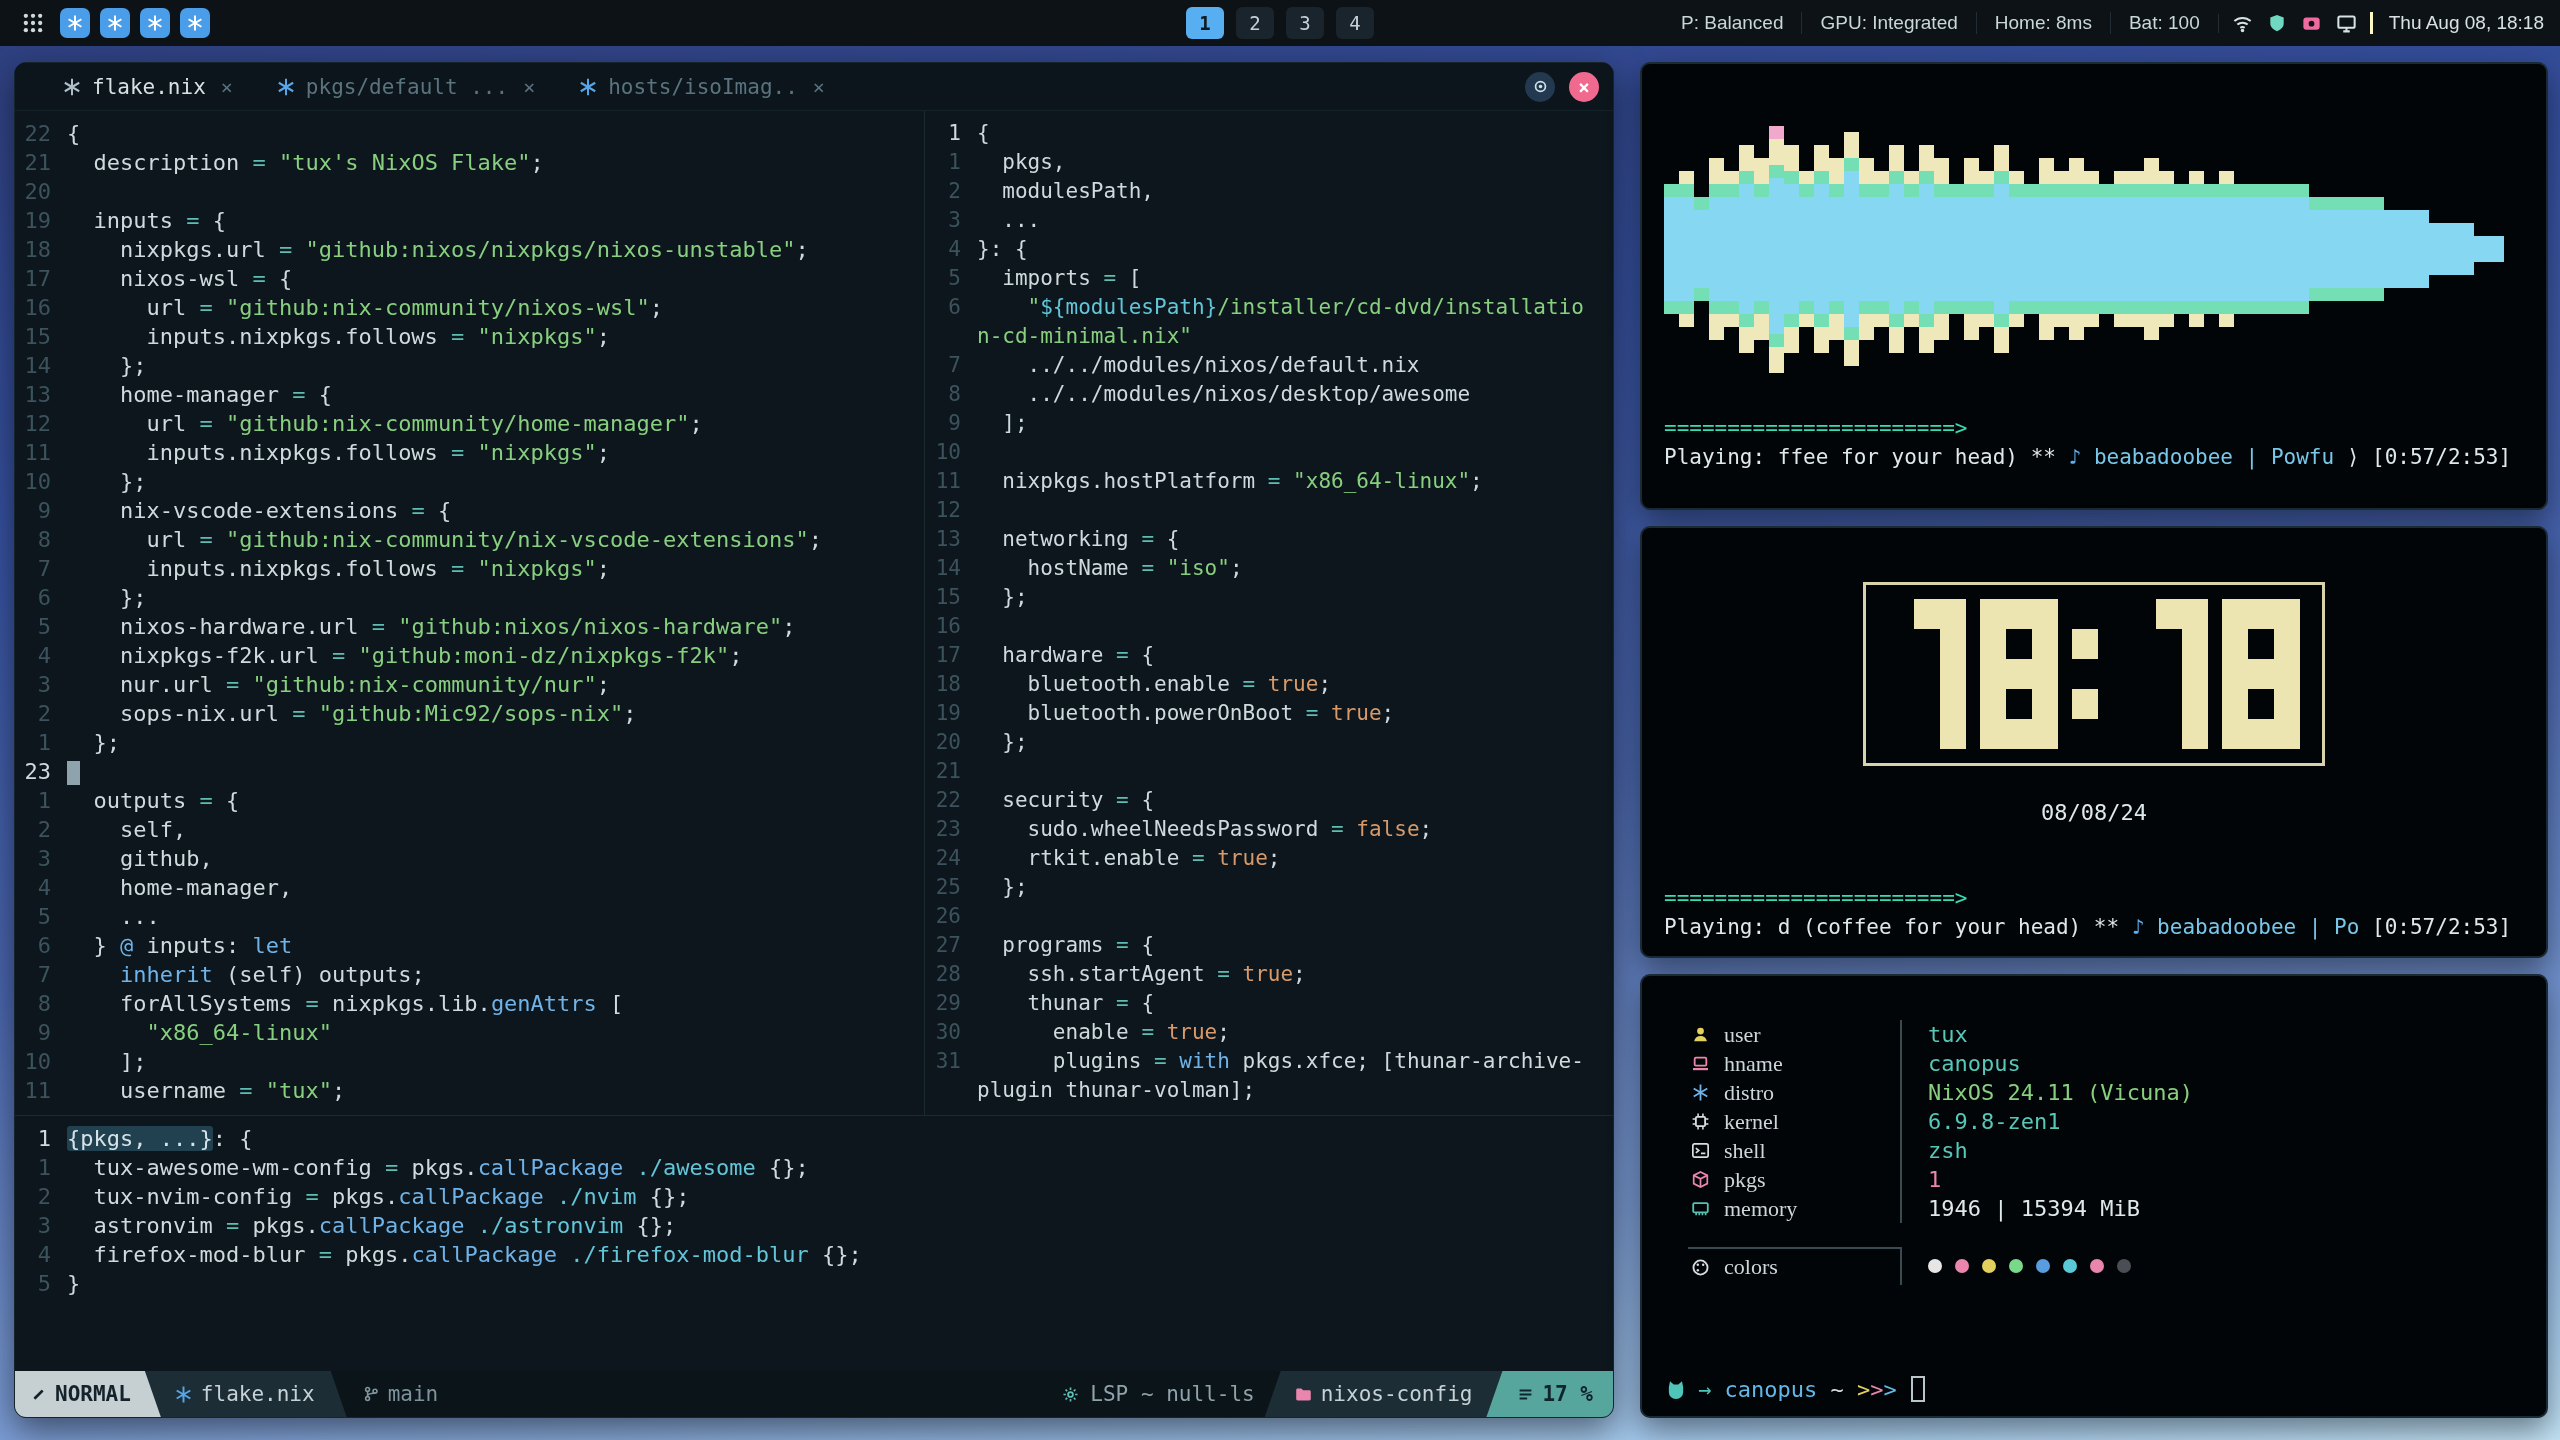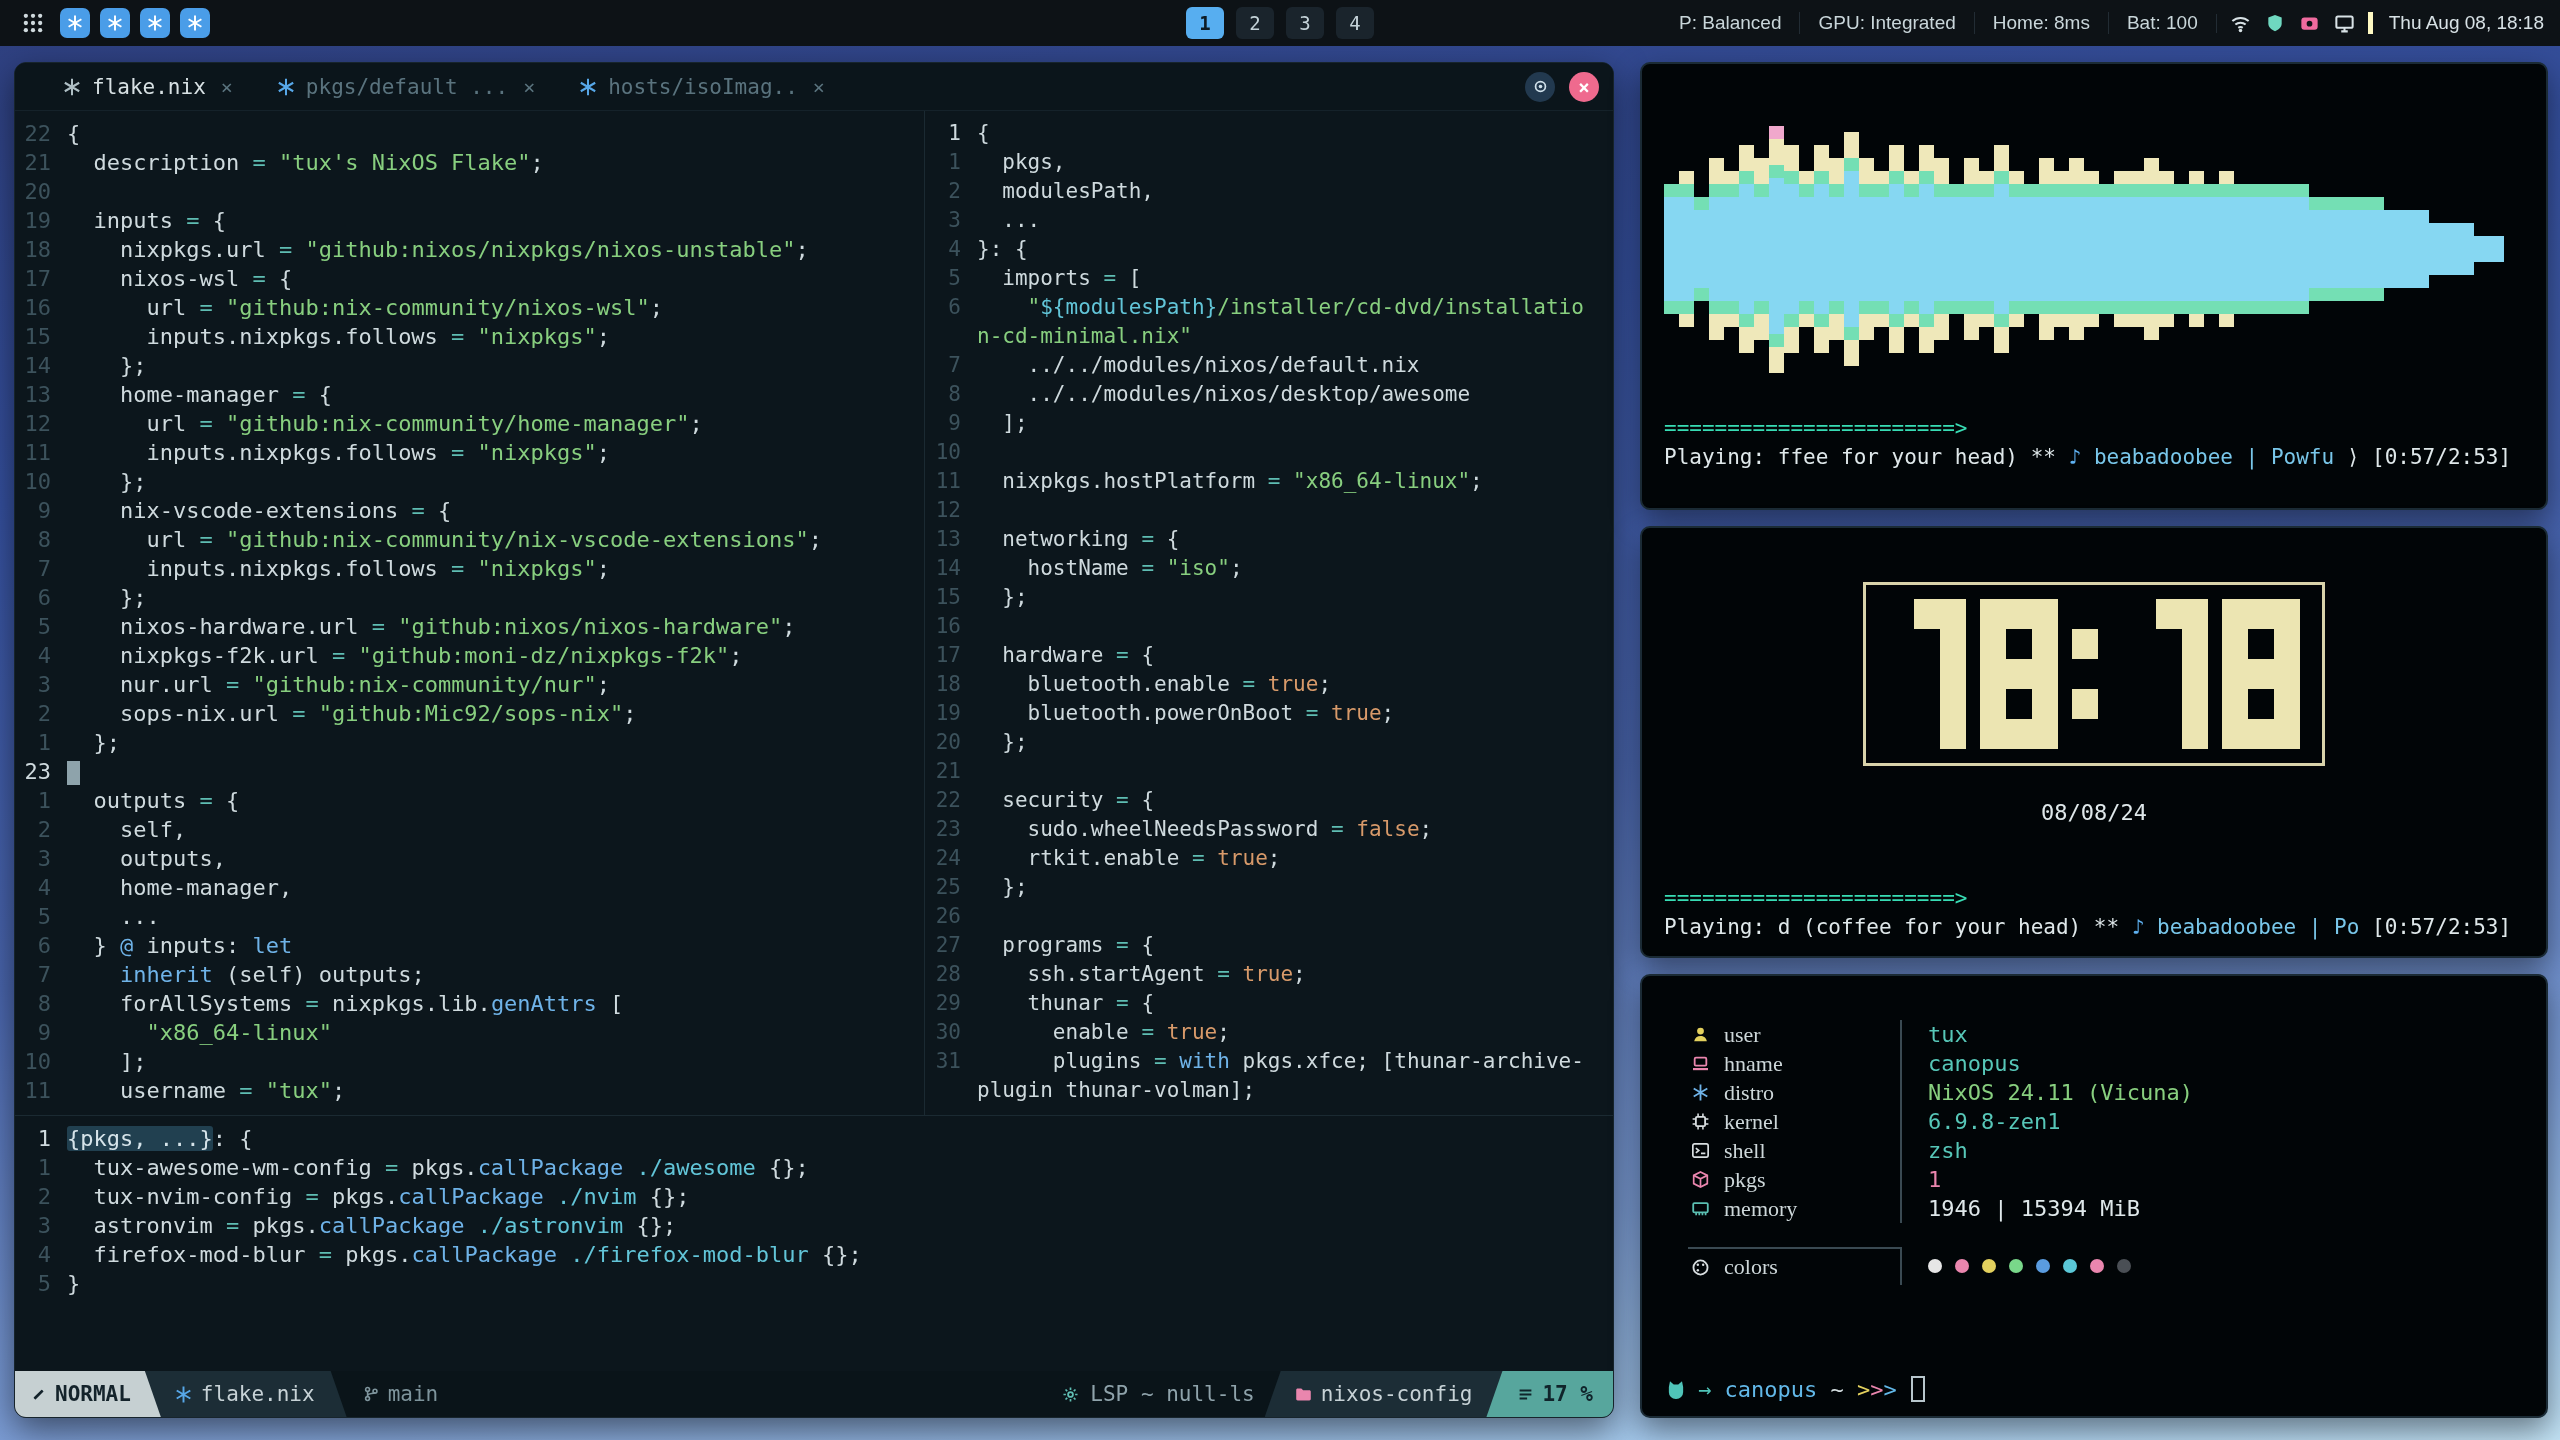--- a/index.html
+++ b/index.html
@@ -16,21 +16,21 @@
   .dock { display:flex; gap:10px; }
   .dock-ic { width:30px; height:30px; border-radius:7px; background:#4a9de8; display:flex; align-items:center; justify-content:center; }
   .tags { position:absolute; left:50%; top:50%; transform:translate(-50%,-50%); display:flex; gap:12px; }
   .tag { min-width:38px; height:32px; border-radius:6px; background:#1a242c; color:#c4d2d8;
     display:flex; align-items:center; justify-content:center; font-size:19px; }
   .tag.active { background:#57aef0; color:#0d1b24; font-weight:bold; }
   .bar-right { margin-left:auto; display:flex; align-items:center; font-family:"Liberation Sans","DejaVu Sans",sans-serif; font-size:19px; }
   .chip { color:#c9d6da; padding:0 18px; border-left:1px solid #222c34; white-space:nowrap; }
   .chip:first-child { border-left:none; }
   .bar-icons { display:flex; align-items:center; gap:16px; padding:0 14px; border-left:1px solid #222c34; }
-  .datetime { color:#d8e2e6; padding-left:16px; border-left:5px solid #fef9c3; white-space:nowrap; }
+  .datetime { color:#d8e2e6; padding-left:16px; border-left:3px solid #fef9c3; white-space:nowrap; }
   
   .editor { position:absolute; left:14px; top:62px; width:1600px; height:1356px; background:#0c161c;
     border:1px solid #17242c; border-radius:12px; overflow:hidden; box-shadow:0 12px 34px rgba(0,0,0,.5);
     display:flex; flex-direction:column; }
   .tabbar { height:48px; flex:none; display:flex; align-items:center; background:#0b151b; border-bottom:1px solid #15222a; padding:0 14px 0 26px; }
   .tab { display:flex; align-items:center; gap:11px; padding:0 22px; height:100%; font-size:21px; }
   .tab .tlabel { color:#5a737e; }
   .tab.active .tlabel { color:#d7e0e3; }
   .tab .tclose { color:#5a737e; font-size:20px; margin-left:4px; }
   .winbtns { margin-left:auto; display:flex; align-items:center; gap:14px; }
@@ -242,21 +242,21 @@
         <div class="cline"><span class="lnum">7</span><span class="ltext"><span class="tk-n">      inputs.nixpkgs.follows </span><span class="tk-o">= </span><span class="tk-s">"nixpkgs"</span><span class="tk-n">;</span></span></div>
         <div class="cline"><span class="lnum">6</span><span class="ltext"><span class="tk-n">    };</span></span></div>
         <div class="cline"><span class="lnum">5</span><span class="ltext"><span class="tk-n">    nixos-hardware.url </span><span class="tk-o">= </span><span class="tk-s">"github:nixos/nixos-hardware"</span><span class="tk-n">;</span></span></div>
         <div class="cline"><span class="lnum">4</span><span class="ltext"><span class="tk-n">    nixpkgs-f2k.url </span><span class="tk-o">= </span><span class="tk-s">"github:moni-dz/nixpkgs-f2k"</span><span class="tk-n">;</span></span></div>
         <div class="cline"><span class="lnum">3</span><span class="ltext"><span class="tk-n">    nur.url </span><span class="tk-o">= </span><span class="tk-s">"github:nix-community/nur"</span><span class="tk-n">;</span></span></div>
         <div class="cline"><span class="lnum">2</span><span class="ltext"><span class="tk-n">    sops-nix.url </span><span class="tk-o">= </span><span class="tk-s">"github:Mic92/sops-nix"</span><span class="tk-n">;</span></span></div>
         <div class="cline"><span class="lnum">1</span><span class="ltext"><span class="tk-n">  };</span></span></div>
         <div class="cline cur"><span class="lnum cur">23</span><span class="ltext"><span class="tk-cursor"></span></span></div>
         <div class="cline"><span class="lnum">1</span><span class="ltext"><span class="tk-n">  outputs </span><span class="tk-o">= </span><span class="tk-n">{</span></span></div>
         <div class="cline"><span class="lnum">2</span><span class="ltext"><span class="tk-n">    self,</span></span></div>
-        <div class="cline"><span class="lnum">3</span><span class="ltext"><span class="tk-n">    outputs,</span></span></div>
+        <div class="cline"><span class="lnum">3</span><span class="ltext"><span class="tk-n">    github,</span></span></div>
         <div class="cline"><span class="lnum">4</span><span class="ltext"><span class="tk-n">    home-manager,</span></span></div>
         <div class="cline"><span class="lnum">5</span><span class="ltext"><span class="tk-n">    ...</span></span></div>
         <div class="cline"><span class="lnum">6</span><span class="ltext"><span class="tk-n">  } </span><span class="tk-k">@</span><span class="tk-n"> inputs: </span><span class="tk-k">let</span></span></div>
         <div class="cline"><span class="lnum">7</span><span class="ltext"><span class="tk-k">    inherit</span><span class="tk-n"> (self) outputs;</span></span></div>
         <div class="cline"><span class="lnum">8</span><span class="ltext"><span class="tk-n">    forAllSystems </span><span class="tk-o">= </span><span class="tk-n">nixpkgs.lib.</span><span class="tk-f">genAttrs</span><span class="tk-n"> [</span></span></div>
         <div class="cline"><span class="lnum">9</span><span class="ltext"><span class="tk-s">      "x86_64-linux"</span></span></div>
         <div class="cline"><span class="lnum">10</span><span class="ltext"><span class="tk-n">    ];</span></span></div>
         <div class="cline"><span class="lnum">11</span><span class="ltext"><span class="tk-n">    username </span><span class="tk-o">= </span><span class="tk-s">"tux"</span><span class="tk-n">;</span></span></div>
       </div>
     <div class="pane pane-right">

